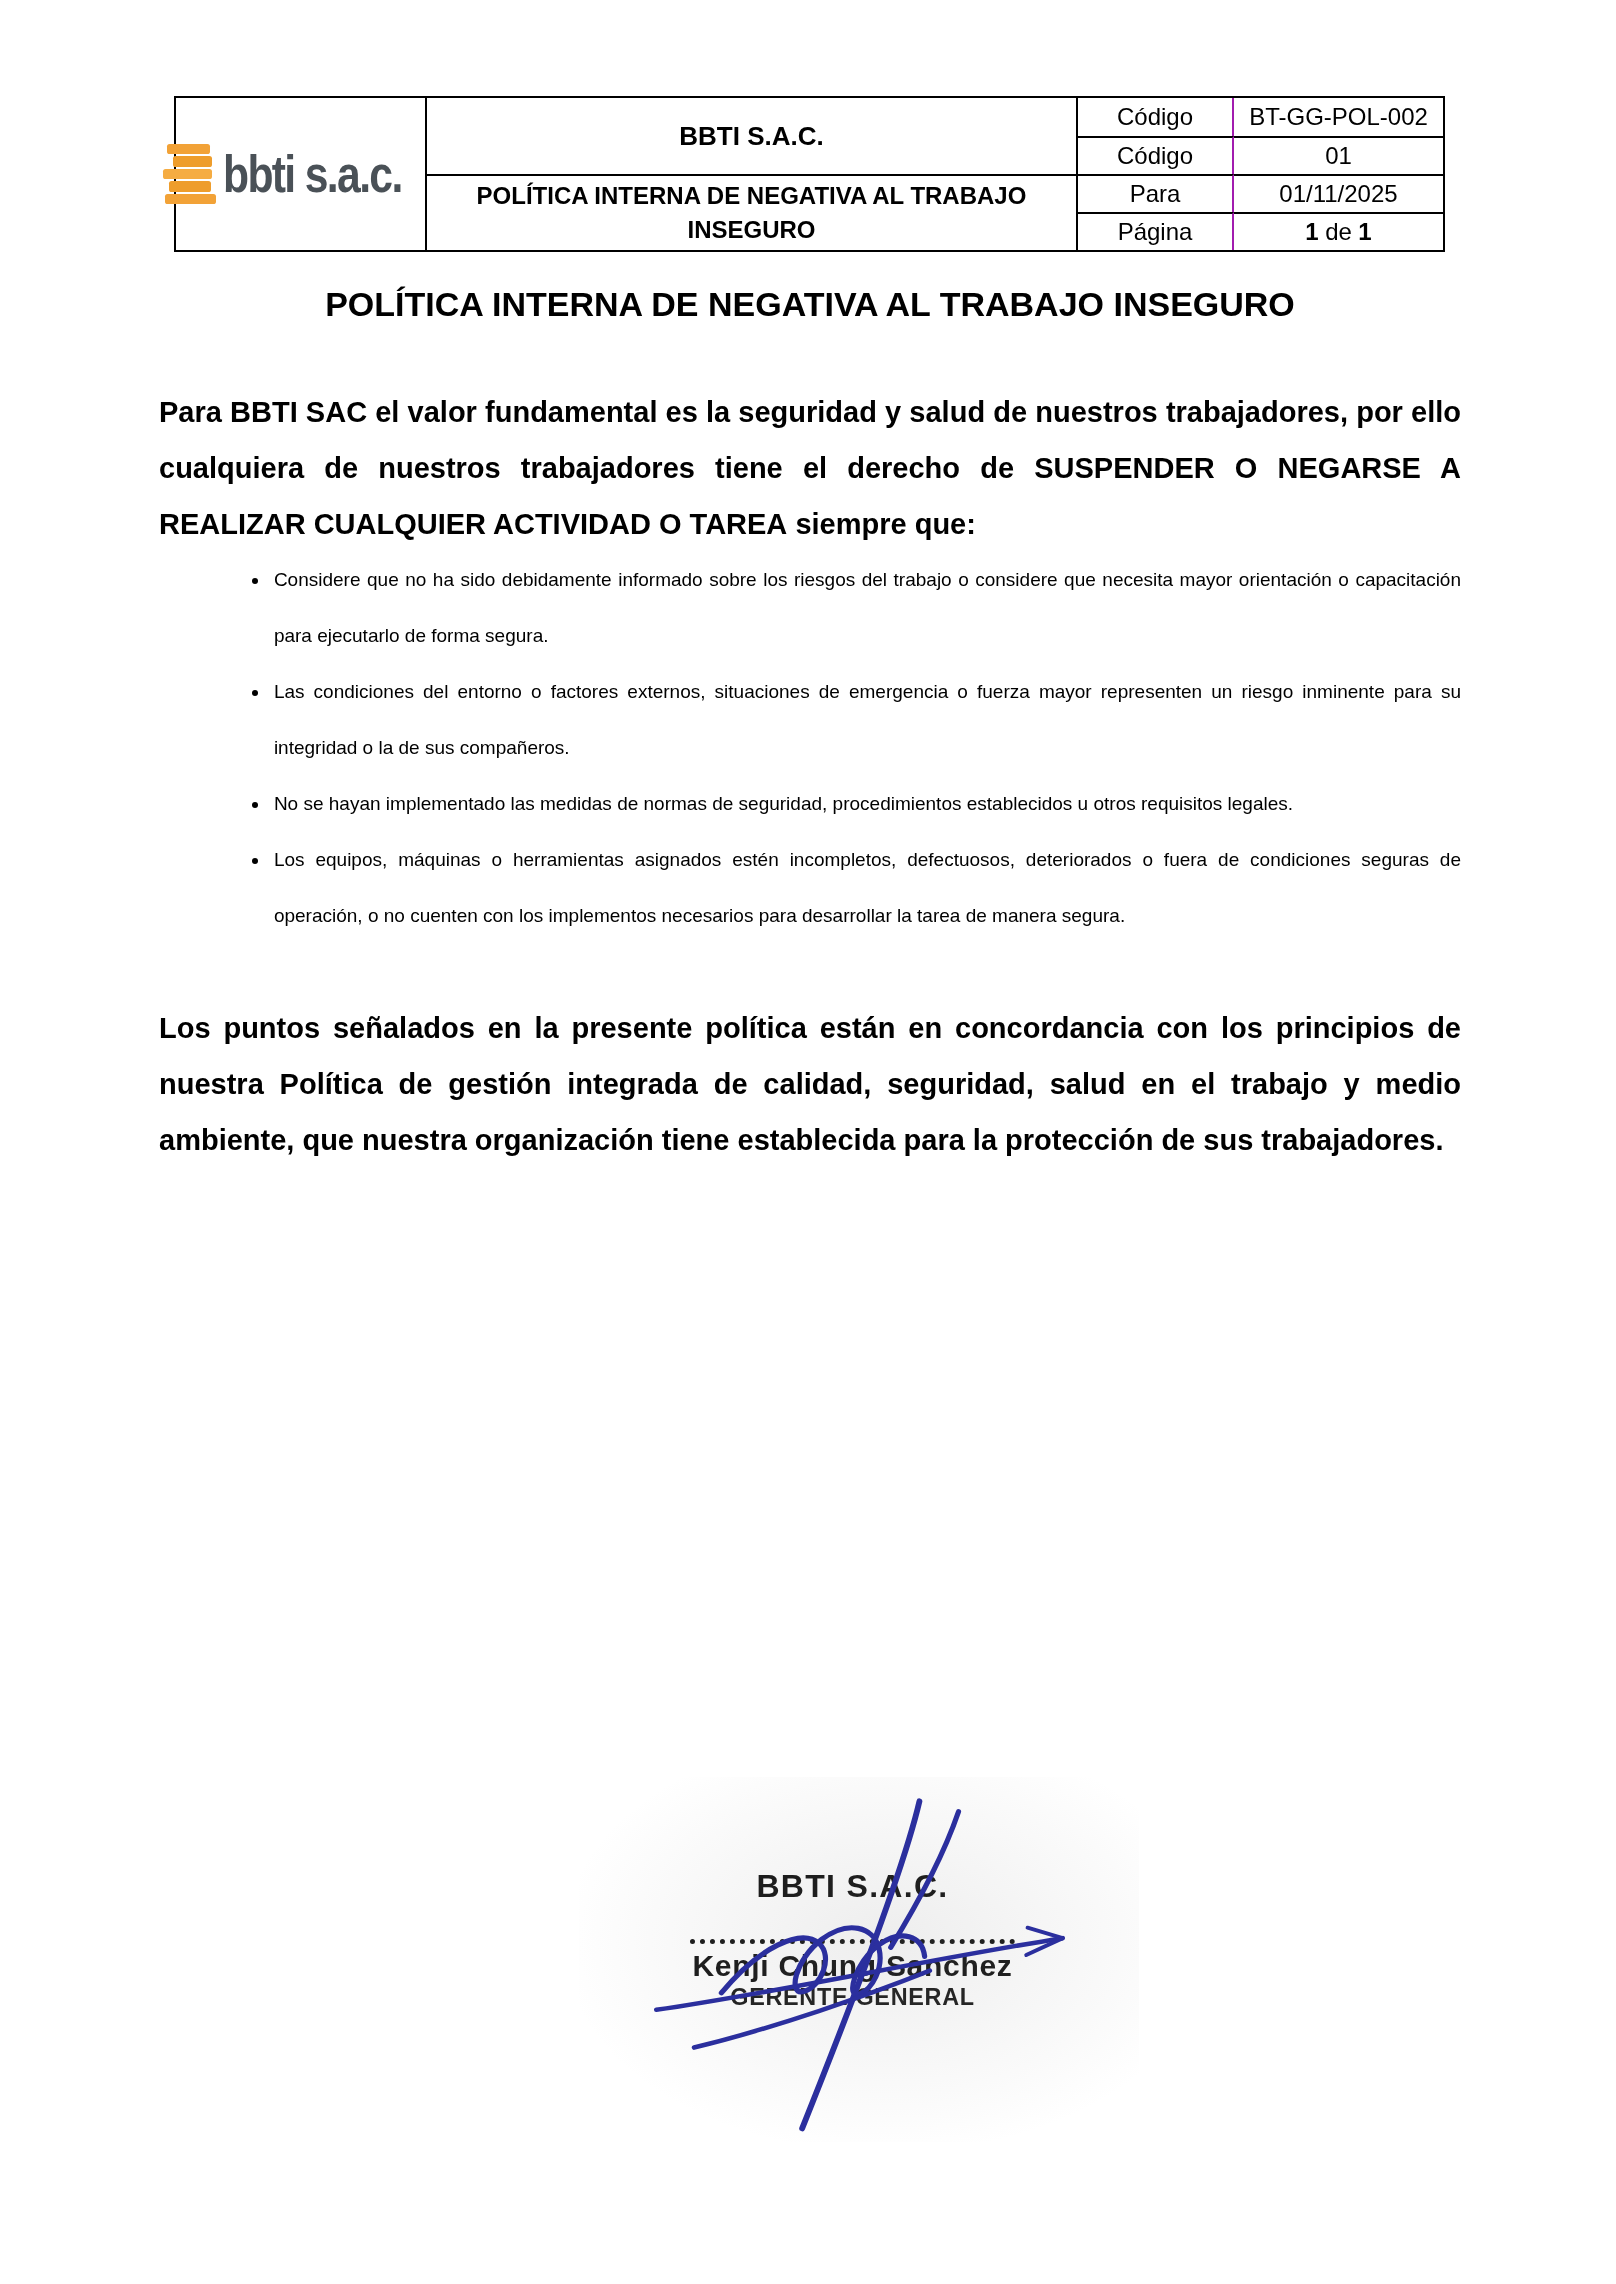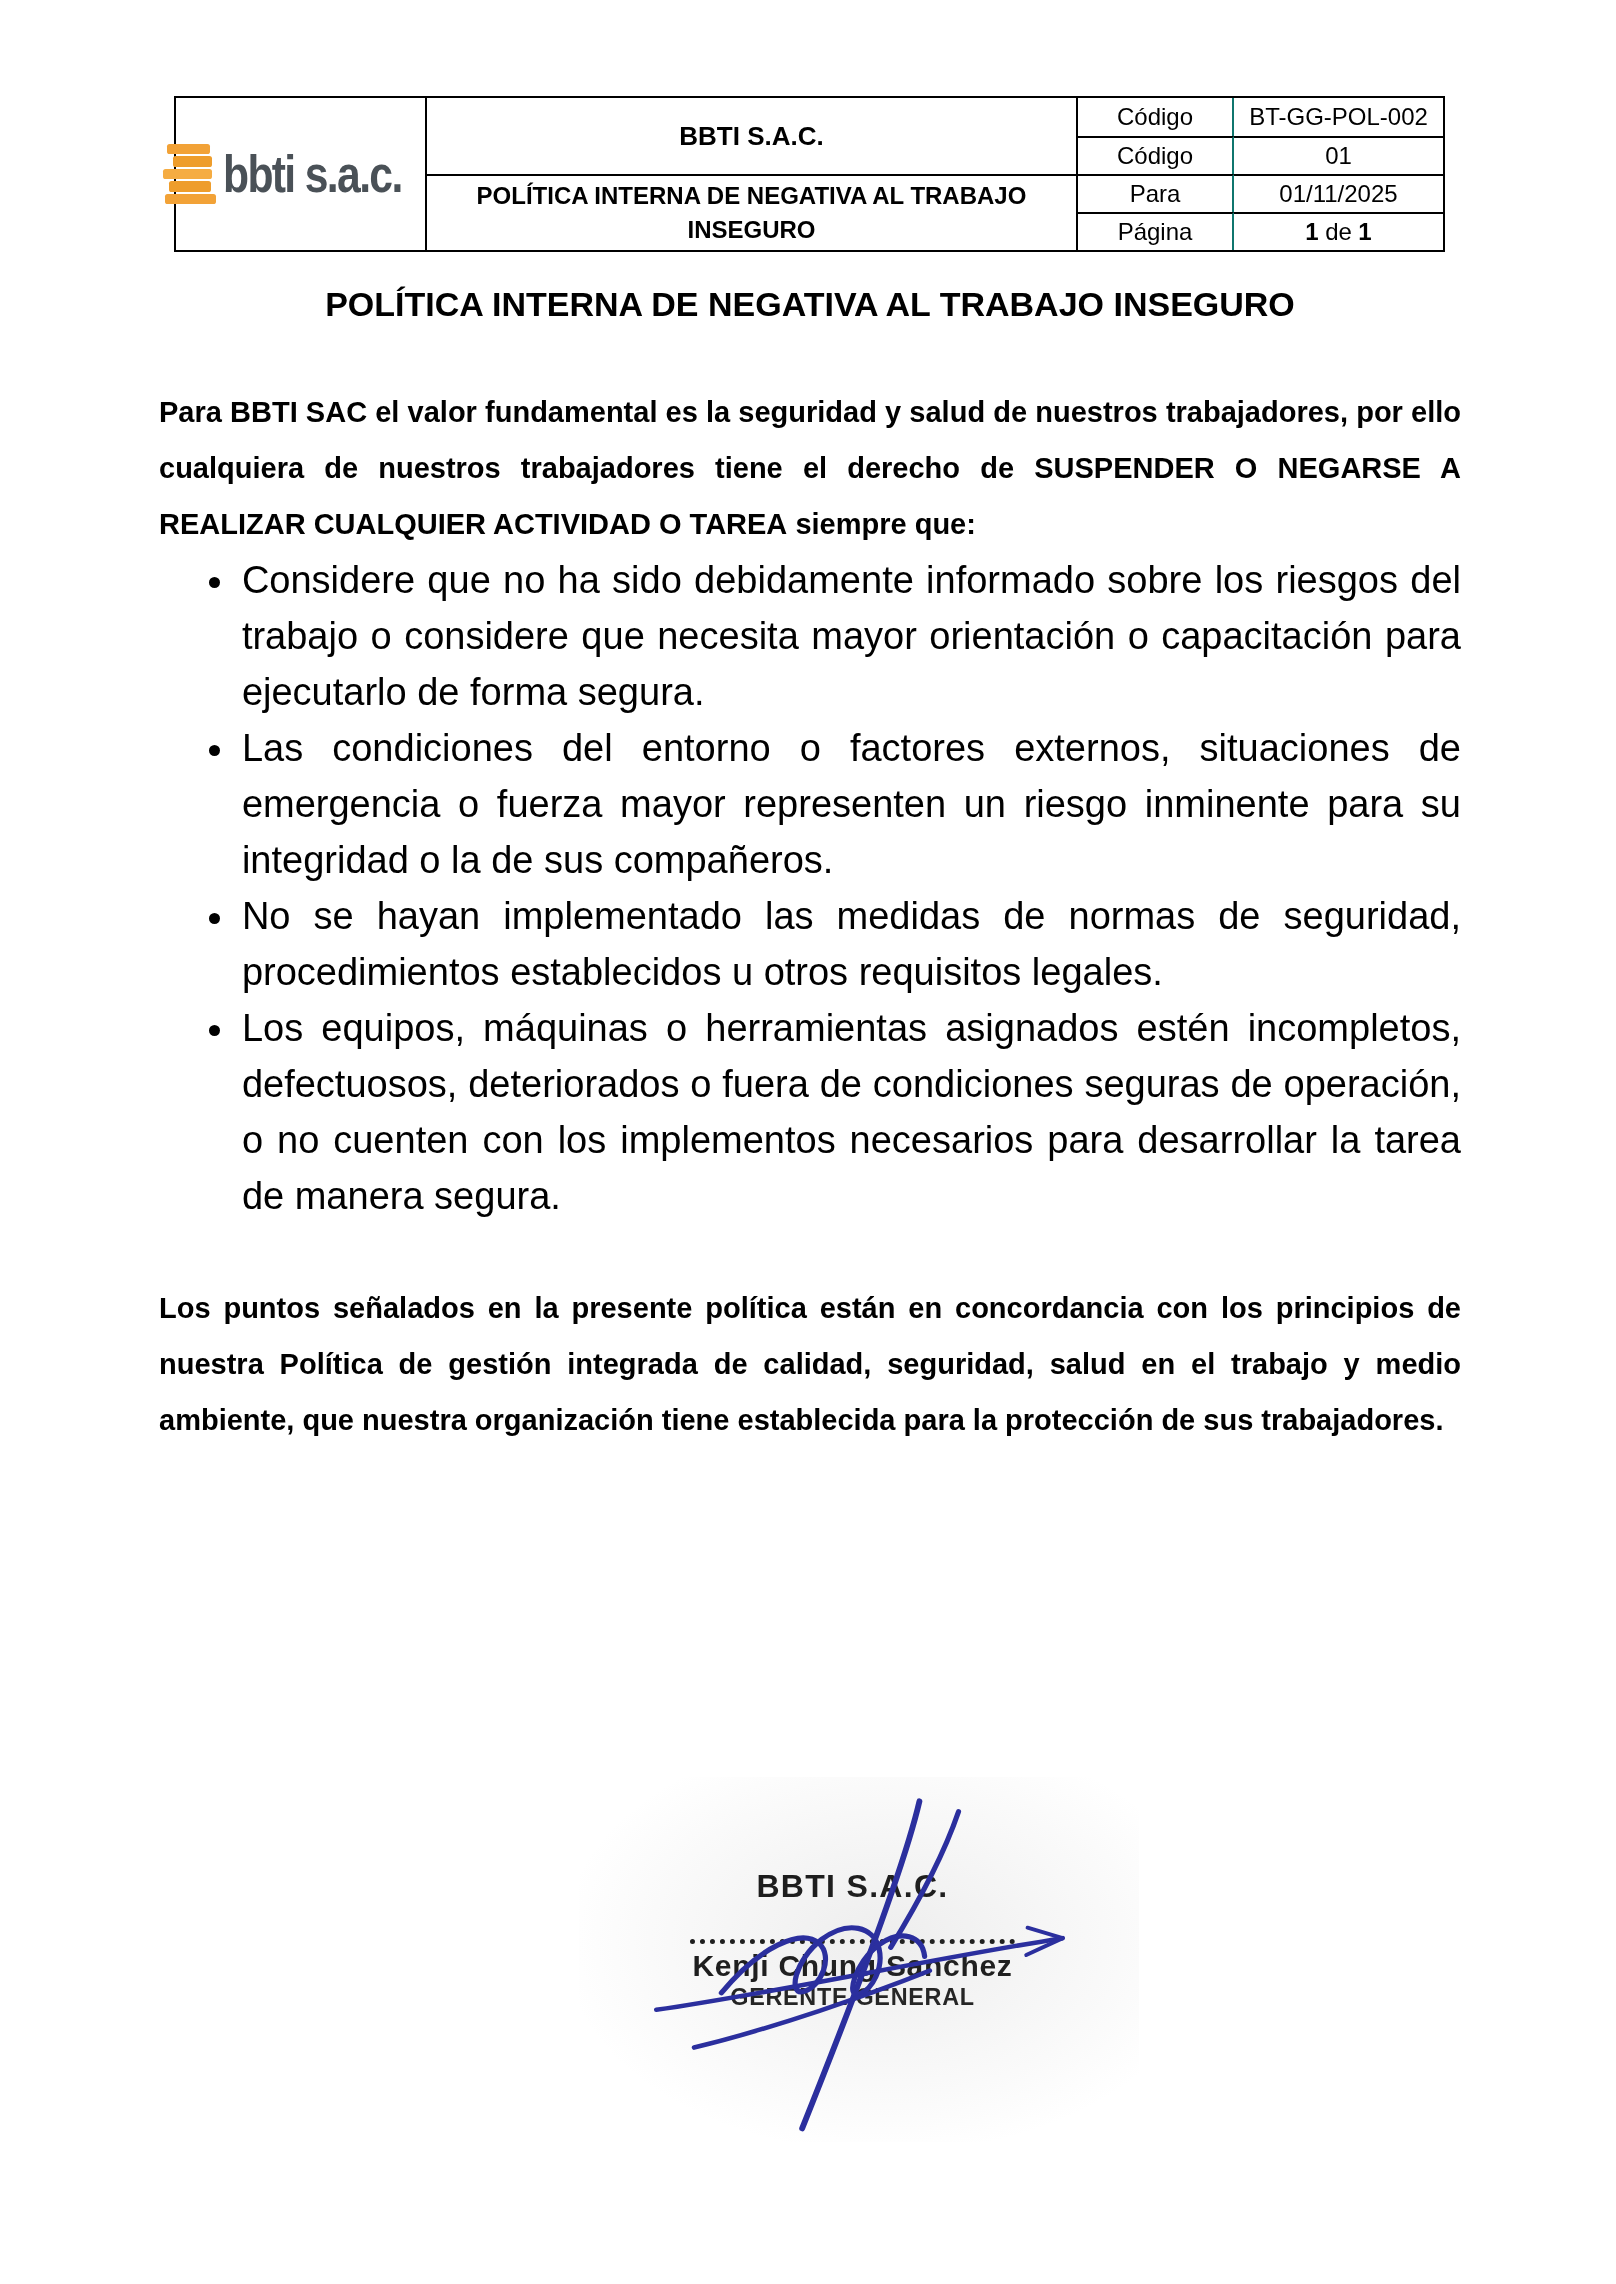--- a/index.html
+++ b/index.html
@@ -62,21 +62,21 @@
     flex:1;
     display:grid;
     grid-template-columns:156px 1fr;
     grid-template-rows:repeat(4, 1fr);
   }
   .meta-cell > div {
     display:flex; align-items:center; justify-content:center;
     font-size:24px;
     box-sizing:border-box;
   }
-  .meta-label { border-right:2px solid #0f766e; }
+  .meta-label { border-right:2px solid #a21caf; }
   .row2, .row3, .row4 { border-top:2px solid #000; }
   .page-num { font-weight:bold; }
   .page-sep { font-weight:normal; padding:0 6.5px; }
 
   
   .content {
     position:absolute; left:159px; right:156px; top:285px;
   }
   .main-title {
     margin:0 0 60px 0;
@@ -88,23 +88,24 @@
     margin:0;
     font-size:29px; line-height:56px;
     text-align:justify;
     font-weight:bold;
   }
   .bullets {
     margin:0; padding:0 0 0 79px;
     list-style:disc;
   }
   .bullets li {
-    font-size:38px; line-height:56px;
+    font-size:19px; line-height:56px;
     text-align:justify;
     padding-left:3.9px;
+    margin-left:32px;
   }
   .para-bold { font-weight:bold; margin-top:56px; }
   .para-closing { margin-top:56px; }
   .date-line {
     margin:65px 0 0 0;
     font-size:29px; line-height:56px;
     text-align:right;
   }
 
   

